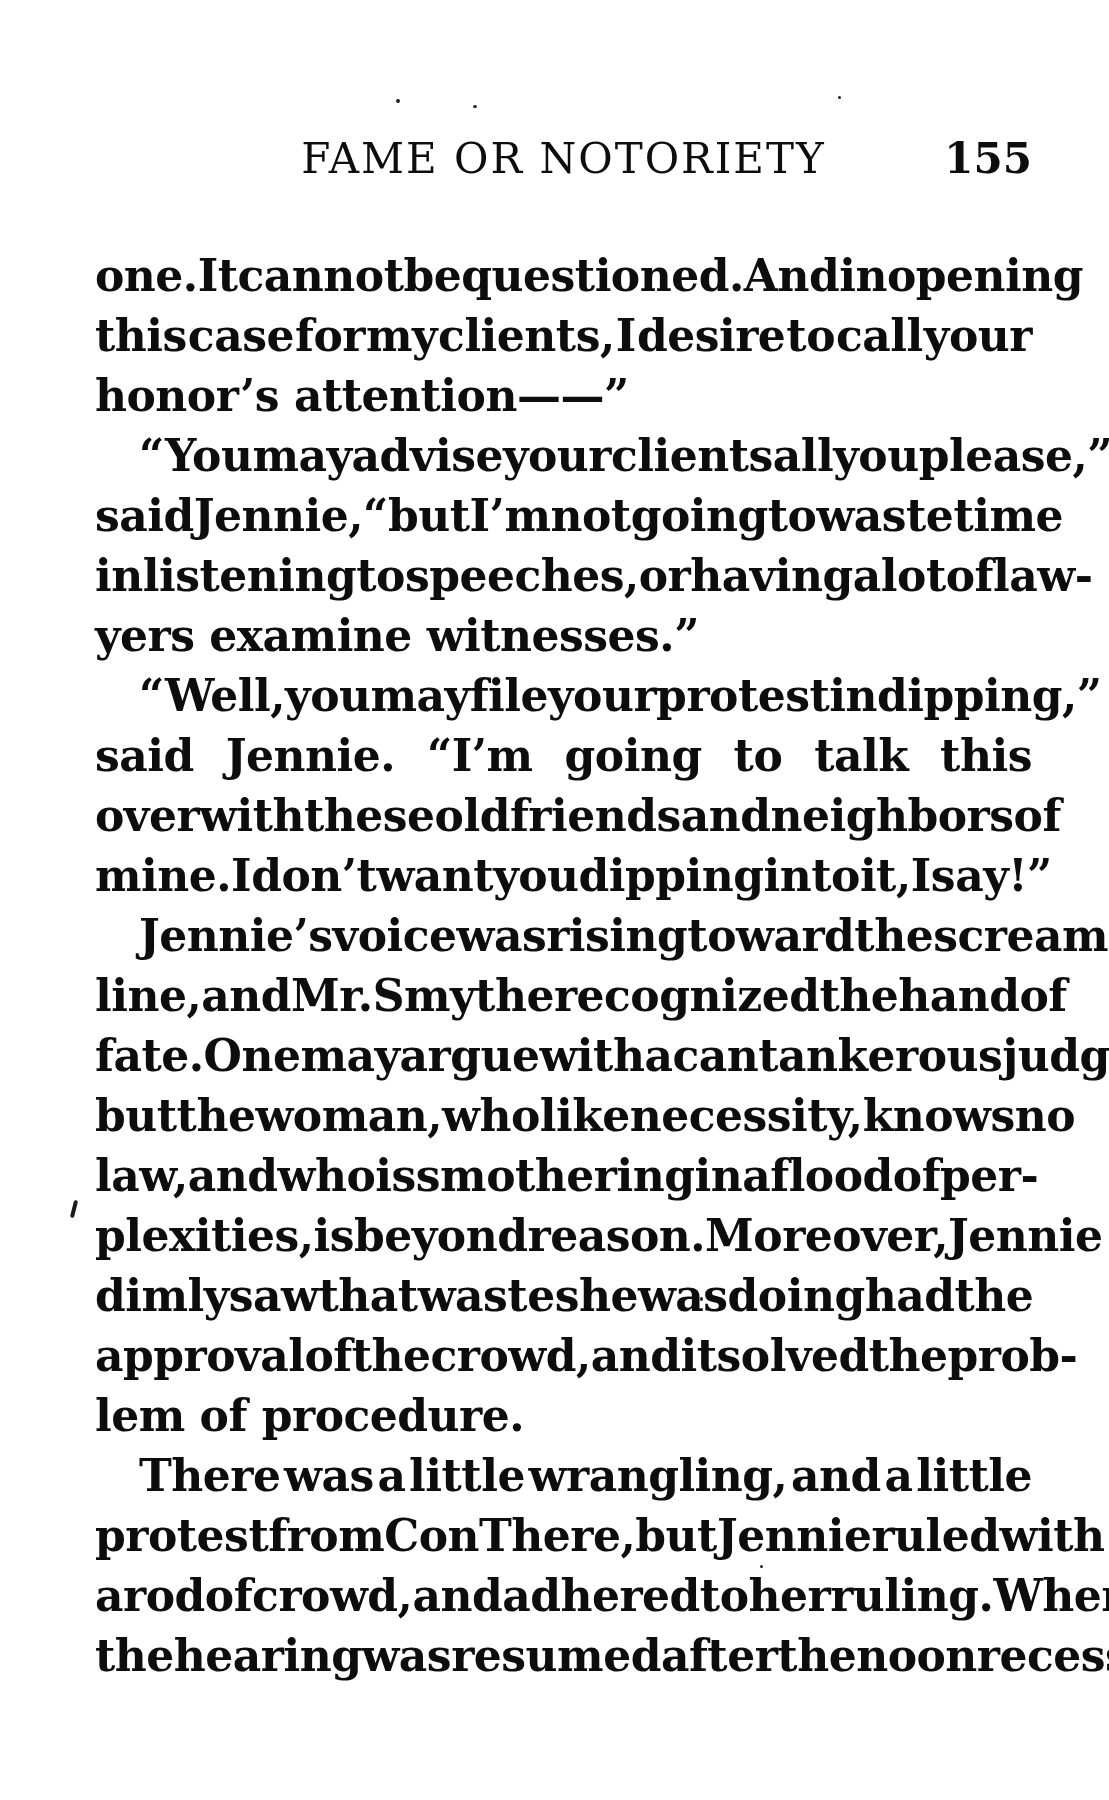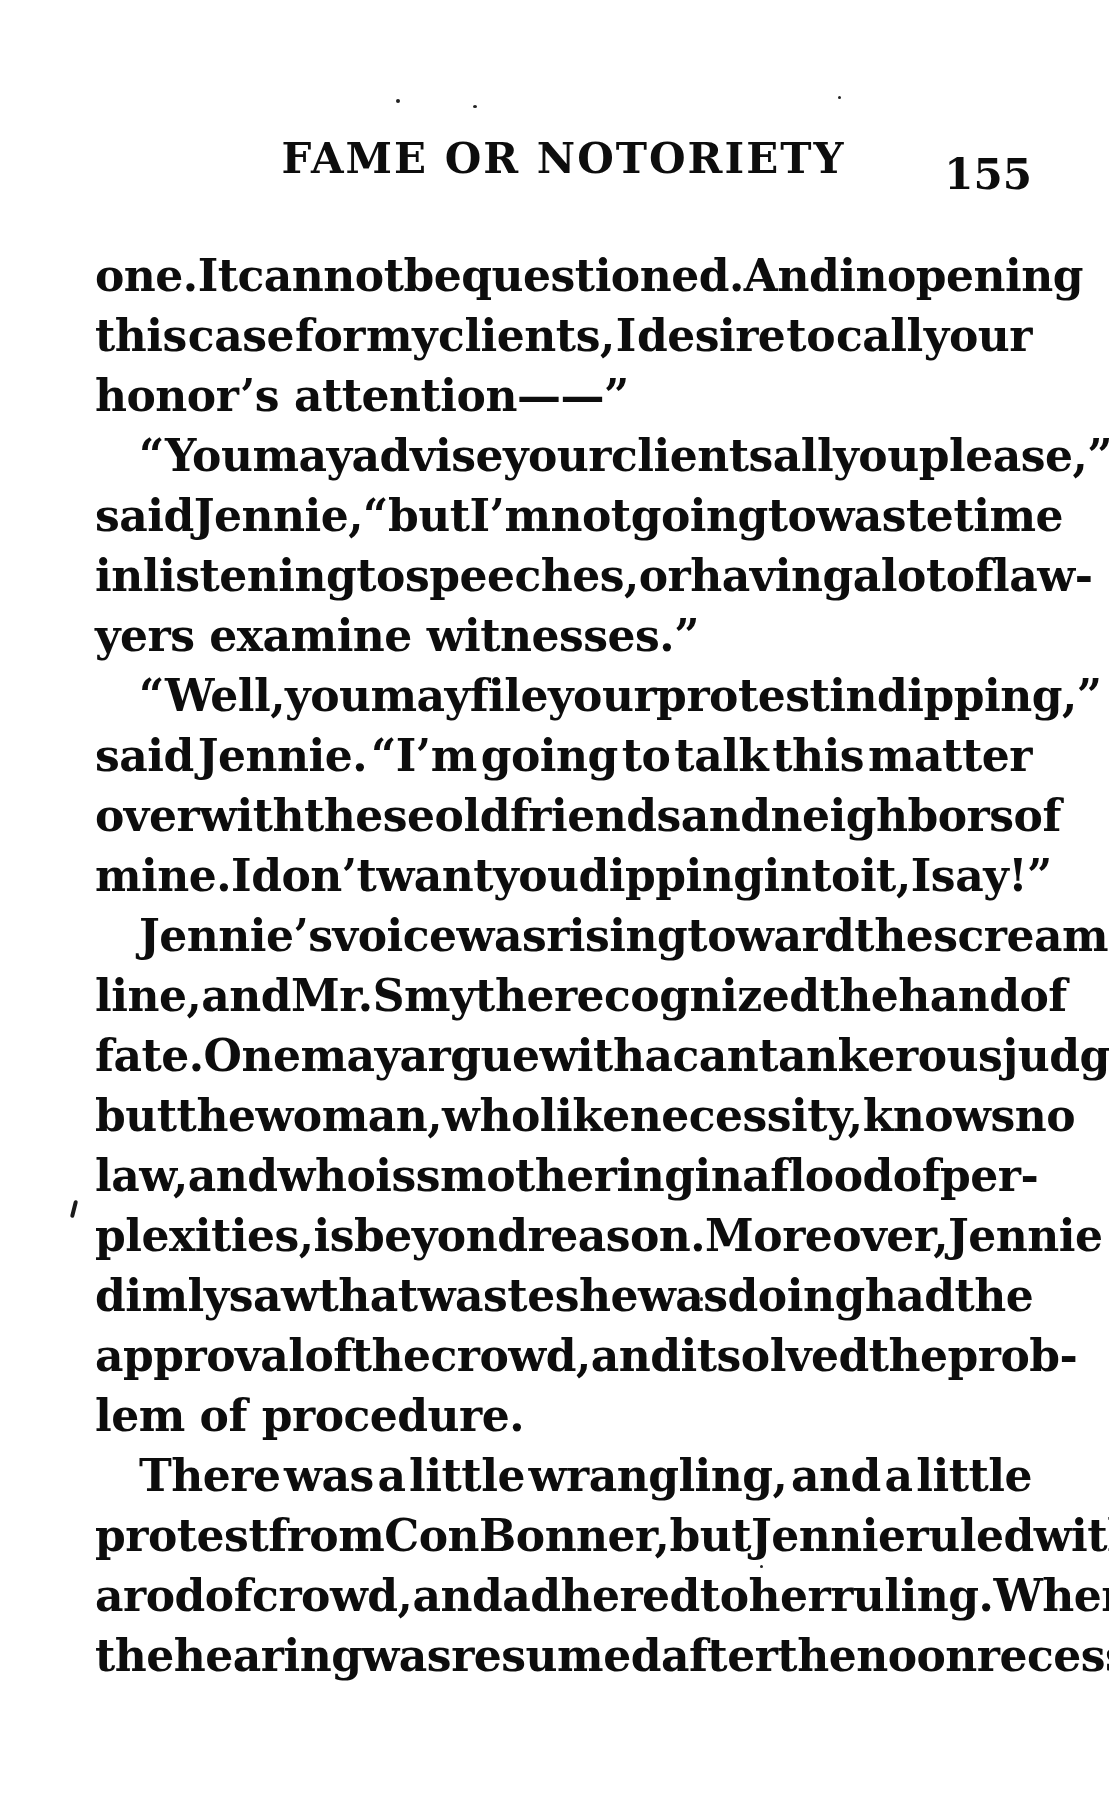--- a/index.html
+++ b/index.html
@@ -23,29 +23,29 @@
     top: 130px;
     width: 937px;
     height: 60px;
   }
   .running-title {
     position: absolute;
     left: 0;
     right: 0;
     text-align: center;
     font-size: 42px;
-    font-weight: 700;
+    font-weight: 400;
     letter-spacing: 2px;
     line-height: 58px;
     white-space: nowrap;
   }
   .folio {
     position: absolute;
     right: 0;
-    top: 16px;
+    top: 0;
     font-size: 42px;
     font-weight: 700;
     line-height: 58px;
   }
   
   .text-block {
     position: absolute;
     left: 95px;
     top: 246px;
     width: 937px;
@@ -162,21 +162,20 @@
         <span>dipping,”</span>
       </div>
       <div class="line justify">
         <span>said</span>
         <span>Jennie.</span>
         <span>“I’m</span>
         <span>going</span>
         <span>to</span>
         <span>talk</span>
         <span>this</span>
-        <span>matter</span>
       </div>
       <div class="line justify">
         <span>over</span>
         <span>with</span>
         <span>these</span>
         <span>old</span>
         <span>friends</span>
         <span>and</span>
         <span>neighbors</span>
         <span>of</span>
@@ -282,21 +281,21 @@
         <span>little</span>
         <span>wrangling,</span>
         <span>and</span>
         <span>a</span>
         <span>little</span>
       </div>
       <div class="line justify">
         <span>protest</span>
         <span>from</span>
         <span>Con</span>
-        <span>Bonner,</span>
+        <span>There,</span>
         <span>but</span>
         <span>Jennie</span>
         <span>ruled</span>
         <span>with</span>
       </div>
       <div class="line justify">
         <span>a</span>
         <span>rod</span>
         <span>of</span>
         <span>crowd,</span>

